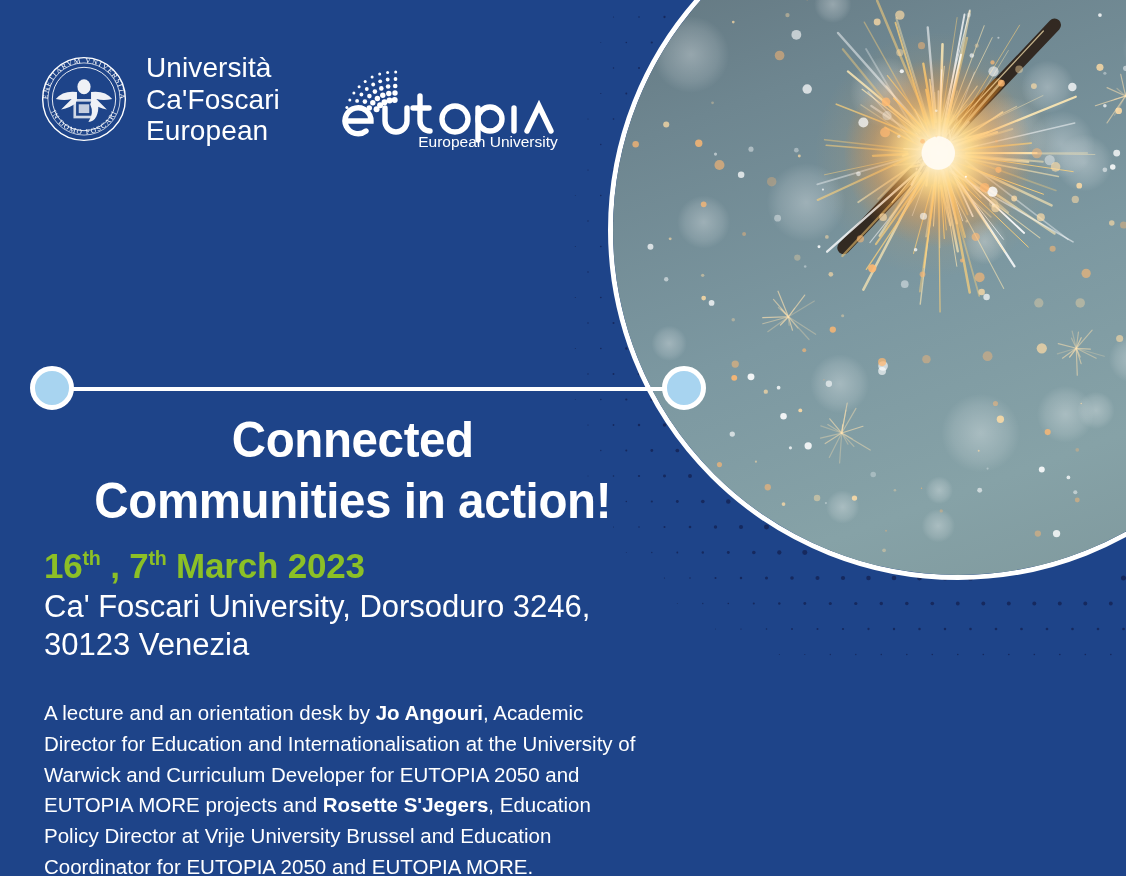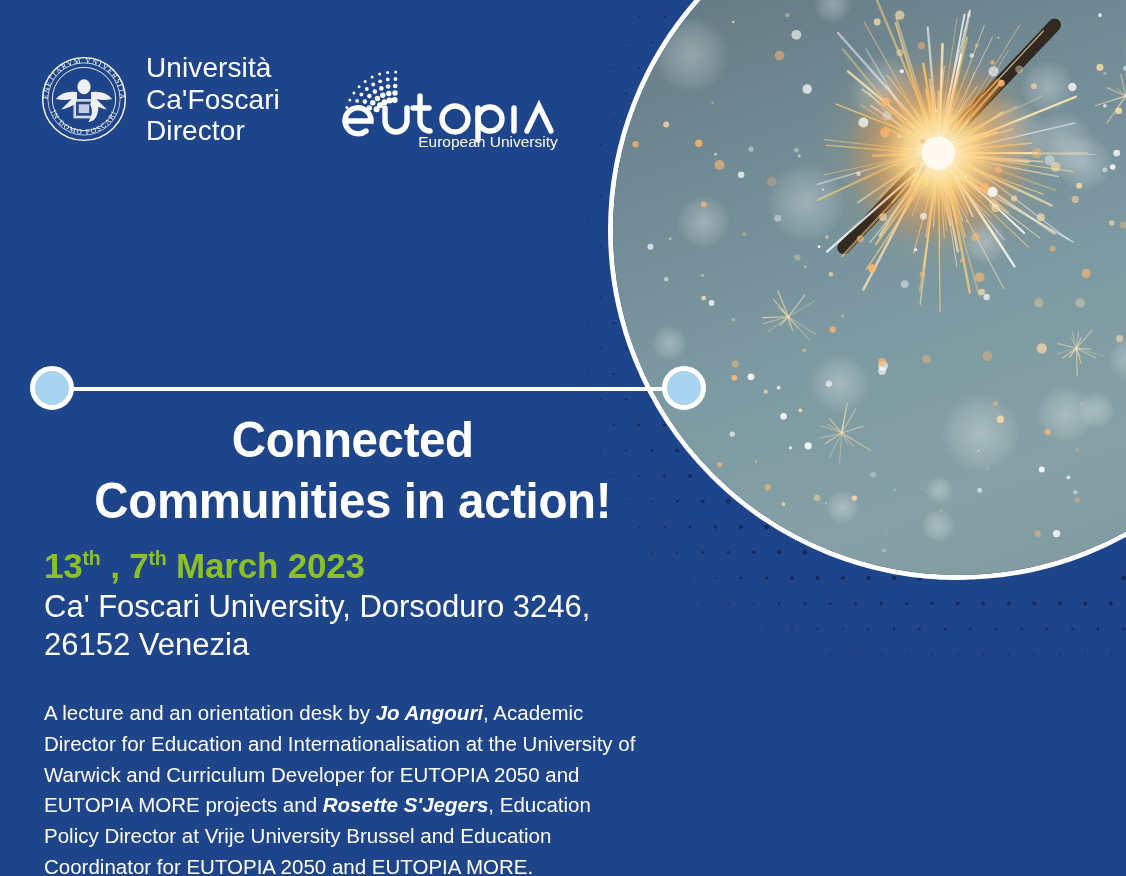--- a/index.html
+++ b/index.html
@@ -171,21 +171,21 @@
   .description {
     position: absolute;
     left: 44px;
     top: 698px;
     width: 600px;
     color: #ffffff;
     font-size: 20.5px;
     font-weight: 400;
     line-height: 1.50;
   }
-  .description b { font-weight: 700; font-style: italic; }
+  .description b { font-weight: 700; }
 </style>
 </head>
 <body>
 
 <div id="poster">
 
   <div class="dots-layer">
     <svg viewBox="0 0 700 780" preserveAspectRatio="none" aria-hidden="true">
       <g id="dotfield" fill="#16295e">
           <circle cx="159.0" cy="6.0" r="0.60"></circle>
@@ -956,21 +956,21 @@
           <path d="M58 42 Q74 40 82 50 Q72 52 64 50 Q70 56 76 62 Q66 60 58 54 Z"></path>
           <path d="M38 50 h24 v22 h-24 Z" opacity="0.85"></path>
           <path d="M41 53 h18 v16 h-18 Z" fill="#1e4489"></path>
           <path d="M44 56 h12 v10 h-12 Z" fill="#ffffff" opacity="0.8"></path>
           <path d="M60 48 q10 8 4 22 q-3 6 -9 6 q7 -10 2 -20 Z"></path>
         </g>
         <circle cx="50" cy="50" r="41" fill="none" stroke="#ffffff" stroke-width="0.8"></circle>
       </svg>
       <div class="cf-name">Università
 Ca'Foscari
-Director</div>
+European</div>
     </div>
 
     <div class="eu-logo">
       <svg width="235" height="92" viewBox="0 0 235 92" aria-hidden="true">
         <g id="euArc" fill="#ffffff">
             <circle cx="18.9" cy="49.5" r="1.5"></circle>
             <circle cx="21.8" cy="41.9" r="1.5"></circle>
             <circle cx="25.9" cy="34.9" r="1.5"></circle>
             <circle cx="31.1" cy="28.7" r="1.5"></circle>
             <circle cx="37.2" cy="23.4" r="1.5"></circle>
@@ -1035,21 +1035,21 @@
     <div class="node left"></div>
     <div class="node right"></div>
   </div>
 
   <div class="subtitle">
     <div class="subtitle-line">Connected</div>
     <div class="subtitle-line">Communities in action!</div>
   </div>
 
   <div class="date-line">
-    <span>13</span><sup>th</sup><span> , </span><span>7</span><sup>th</sup><span> March 2023</span>
+    <span>16</span><sup>th</sup><span> , </span><span>7</span><sup>th</sup><span> March 2023</span>
   </div>
 
   <div class="venue">Ca' Foscari University, Dorsoduro 3246,
-26152 Venezia</div>
+30123 Venezia</div>
 
   <div class="description"><span>A lecture and an orientation desk by </span><b>Jo Angouri</b><span>, Academic Director for Education and Internationalisation at the University of Warwick and Curriculum Developer for EUTOPIA 2050 and EUTOPIA MORE projects and </span><b>Rosette S'Jegers</b><span>, Education Policy Director at Vrije University Brussel and Education Coordinator for EUTOPIA 2050 and EUTOPIA MORE.</span></div>
 
 </div>
 
 </body></html>

